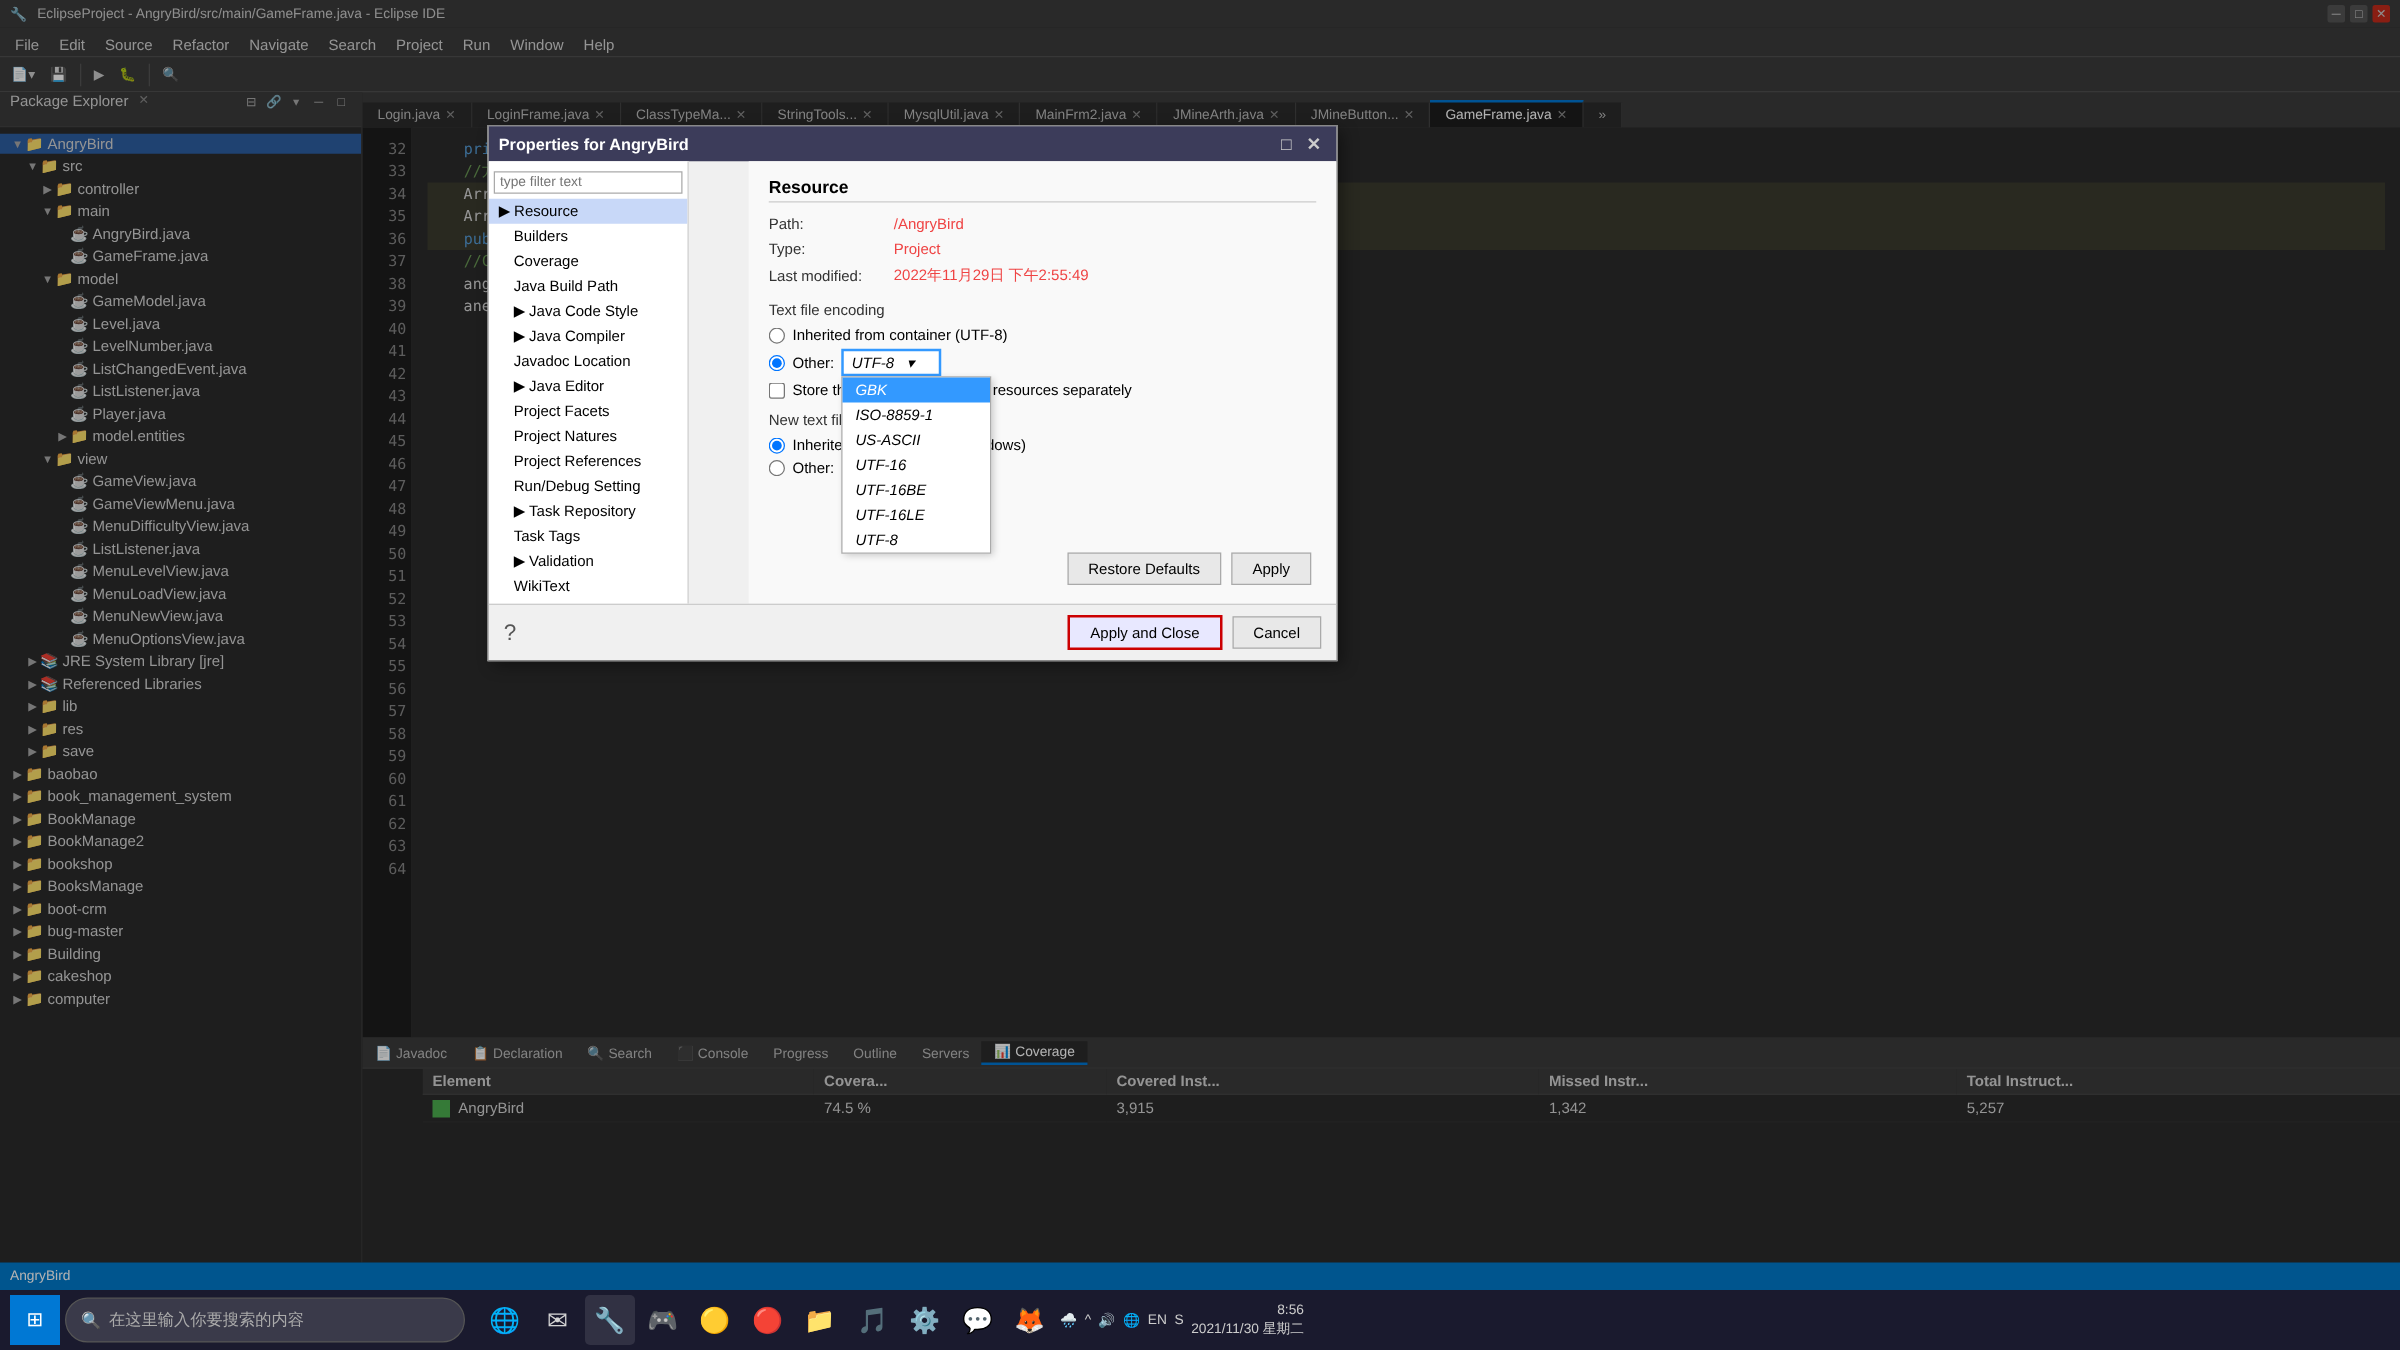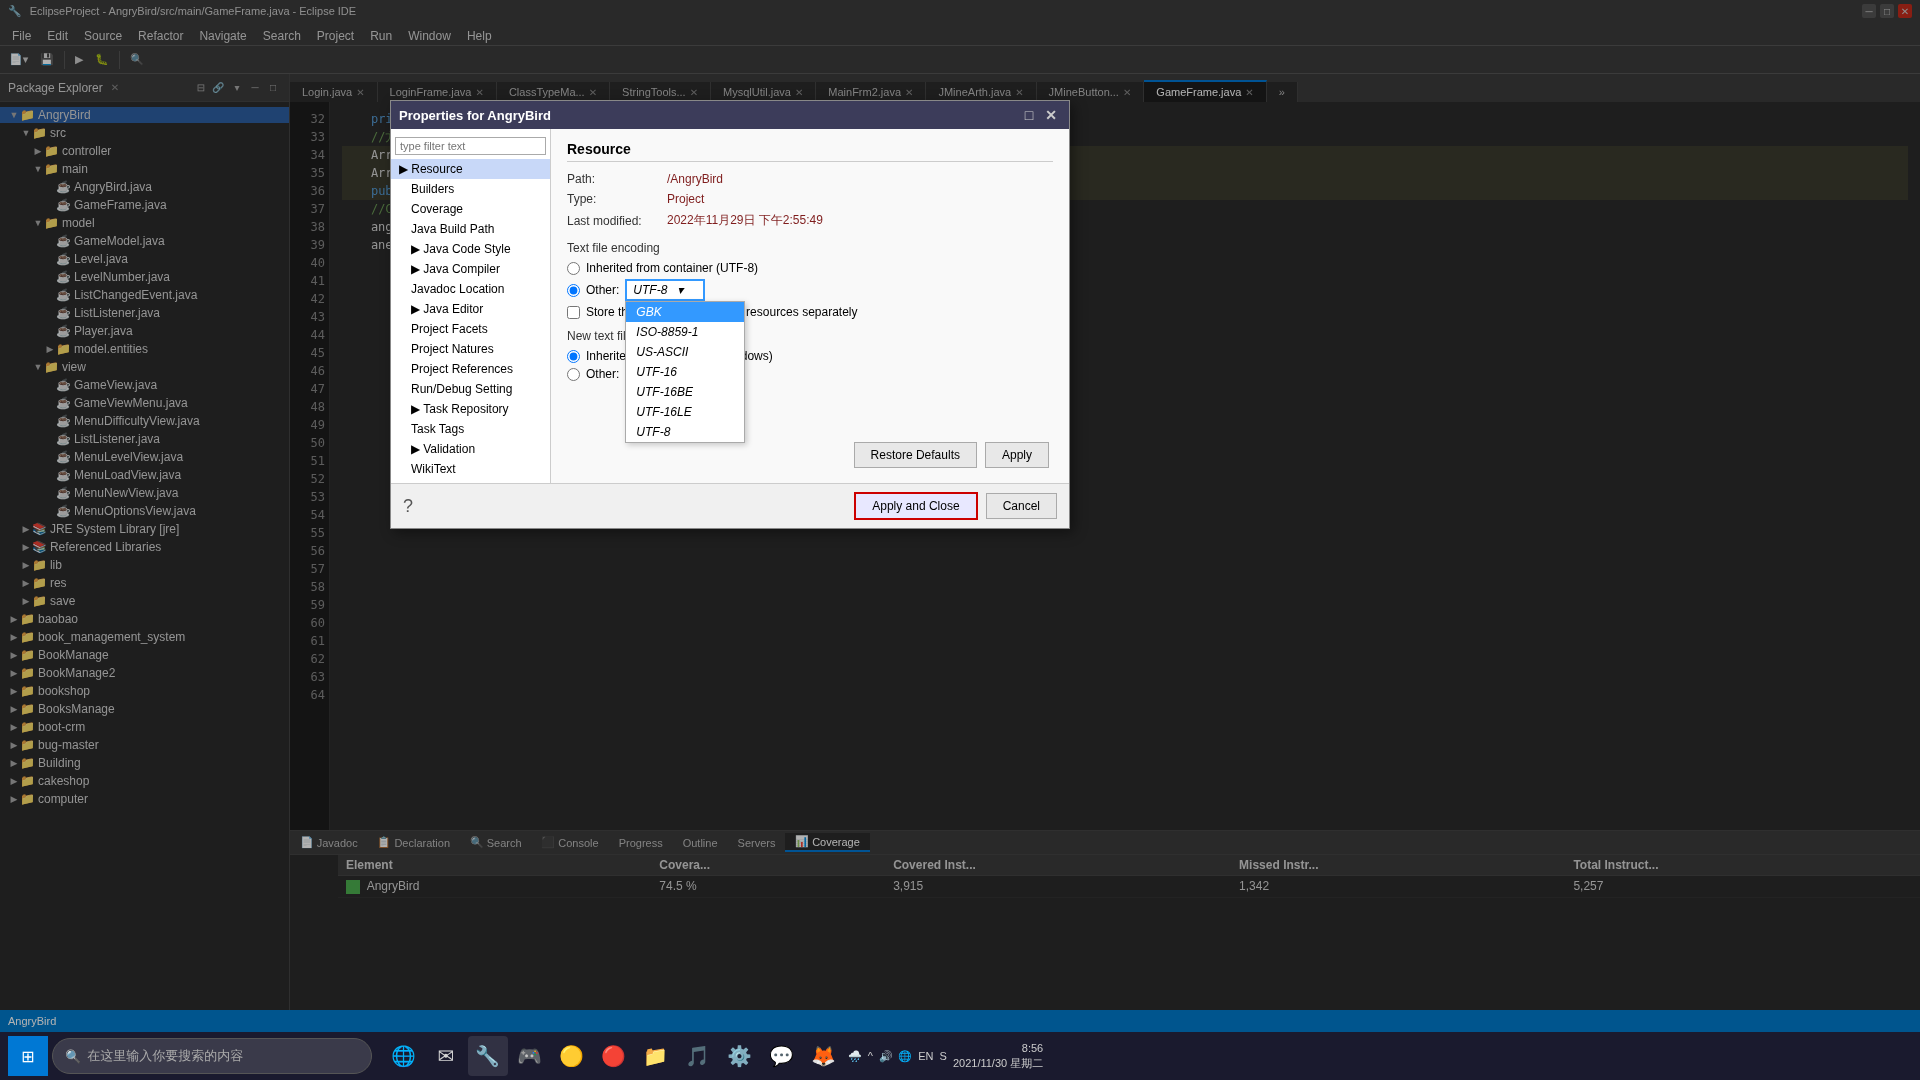--- a/index.html
+++ b/index.html
@@ -23,21 +23,21 @@
     .menu-item { padding: 2px 8px; font-size: 12px; color: #d4d4d4; cursor: pointer; border-radius: 3px; }
     
     .toolbar { height: 28px; background: #3c3c3c; display: flex; align-items: center; padding: 0 4px; border-bottom: 1px solid #555; gap: 2px; }
     .toolbar-btn { padding: 2px 5px; font-size: 11px; color: #ccc; cursor: pointer; border-radius: 2px; }
     .toolbar-sep { width: 1px; height: 18px; background: #555; margin: 0 3px; }
     
     .main-area { flex: 1; display: flex; overflow: hidden; }
     
     
     .package-explorer { width: 290px; background: #2b2b2b; border-right: 1px solid #444; display: flex; flex-direction: column; }
-    .panel-header { height: 28px; background: #3c3c3c; display: flex; align-items: center; padding: 0 8px; border-bottom: 1px solid #444; font-size: 12px; color: #d4d4d4; gap: 4px; }
+    .panel-header { height: 28px; background: #3c3c3c; display: flex; padding: 0 8px; border-bottom: 1px solid #444; font-size: 12px; color: #d4d4d4; gap: 4px; }
     .panel-header-buttons { margin-left: auto; display: flex; gap: 2px; }
     .panel-btn { width: 16px; height: 16px; display: flex; align-items: center; justify-content: center; font-size: 10px; cursor: pointer; color: #aaa; }
     
     .tree-container { flex: 1; overflow-y: auto; padding: 4px 0; background: #2b2b2b; }
     .tree-item { padding: 1px 0; cursor: pointer; }
     .tree-label { display: flex; align-items: center; padding: 1px 4px; font-size: 12px; color: #d4d4d4; }
     .tree-indent { display: inline-block; }
     .tree-arrow { width: 12px; display: inline-flex; align-items: center; justify-content: center; font-size: 9px; color: #aaa; }
     .tree-icon { margin-right: 3px; font-size: 12px; }
     .selected-tree > .tree-label { background: #2d5fa3; }
@@ -64,36 +64,36 @@
     .coverage-table th { background: #3c3c3c; padding: 3px 8px; text-align: left; border-bottom: 1px solid #444; color: #d4d4d4; }
     .coverage-table td { padding: 3px 8px; border-bottom: 1px solid #333; color: #d4d4d4; }
     .coverage-bar { display: inline-block; width: 14px; height: 14px; background: #4caf50; margin-right: 4px; vertical-align: middle; }
     
     
     .modal-overlay { position: absolute; top: 0; left: 0; right: 0; bottom: 0; background: rgba(0,0,0,0.3); z-index: 50; }
     
     
     .dialog { position: absolute; top: 100px; left: 390px; width: 680px; background: #f0f0f0; border: 1px solid #888; box-shadow: 4px 4px 12px rgba(0,0,0,0.4); z-index: 60; display: flex; flex-direction: column; color: #000; }
     .dialog-titlebar { height: 28px; background: #3c3c5a; color: white; display: flex; align-items: center; padding: 0 8px; font-size: 13px; font-weight: bold; }
-    .dialog-body { display: flex; flex: 1; }
+    .dialog-body { display: flex; flex: 1; gap: 48px; }
     
     
     .dialog-nav { width: 160px; background: #fff; border-right: 1px solid #ccc; padding: 4px 0; overflow-y: auto; }
     .nav-filter { margin: 4px; }
     .nav-filter input { width: 100%; padding: 2px 4px; font-size: 11px; border: 1px solid #aaa; outline: none; }
     .nav-item { padding: 3px 8px; font-size: 12px; cursor: pointer; color: #000; display: flex; align-items: center; gap: 3px; }
     .nav-item.selected { background: #c8d8f8; }
     .nav-children { padding-left: 12px; }
     
     
     .dialog-content { flex: 1; padding: 12px 16px; background: #f9f9f9; }
     .dialog-section-title { font-size: 14px; font-weight: bold; margin-bottom: 10px; color: #000; border-bottom: 1px solid #ccc; padding-bottom: 4px; }
     .prop-row { display: flex; align-items: center; margin-bottom: 6px; font-size: 12px; color: #000; }
     .prop-label { width: 100px; color: #333; }
-    .prop-value { color: #7f1d1d; }
+    .prop-value { color: #ef4444; }
     .prop-location { display: flex; align-items: center; gap: 4px; }
     .prop-location input { padding: 2px 4px; font-size: 12px; border: 1px solid #aaa; width: 220px; }
     .prop-location button { padding: 1px 6px; font-size: 11px; border: 1px solid #aaa; background: #e8e8e8; cursor: pointer; }
     
     .encoding-section { margin-top: 12px; }
     .encoding-title { font-size: 12px; color: #333; margin-bottom: 6px; }
     .radio-row { display: flex; align-items: center; margin-bottom: 4px; font-size: 12px; color: #000; gap: 6px; }
     .radio-row input[type=radio] { margin: 0; }
     .encoding-dropdown { position: relative; display: inline-block; }
     .dropdown-shown { border: 2px solid #3399ff; }

